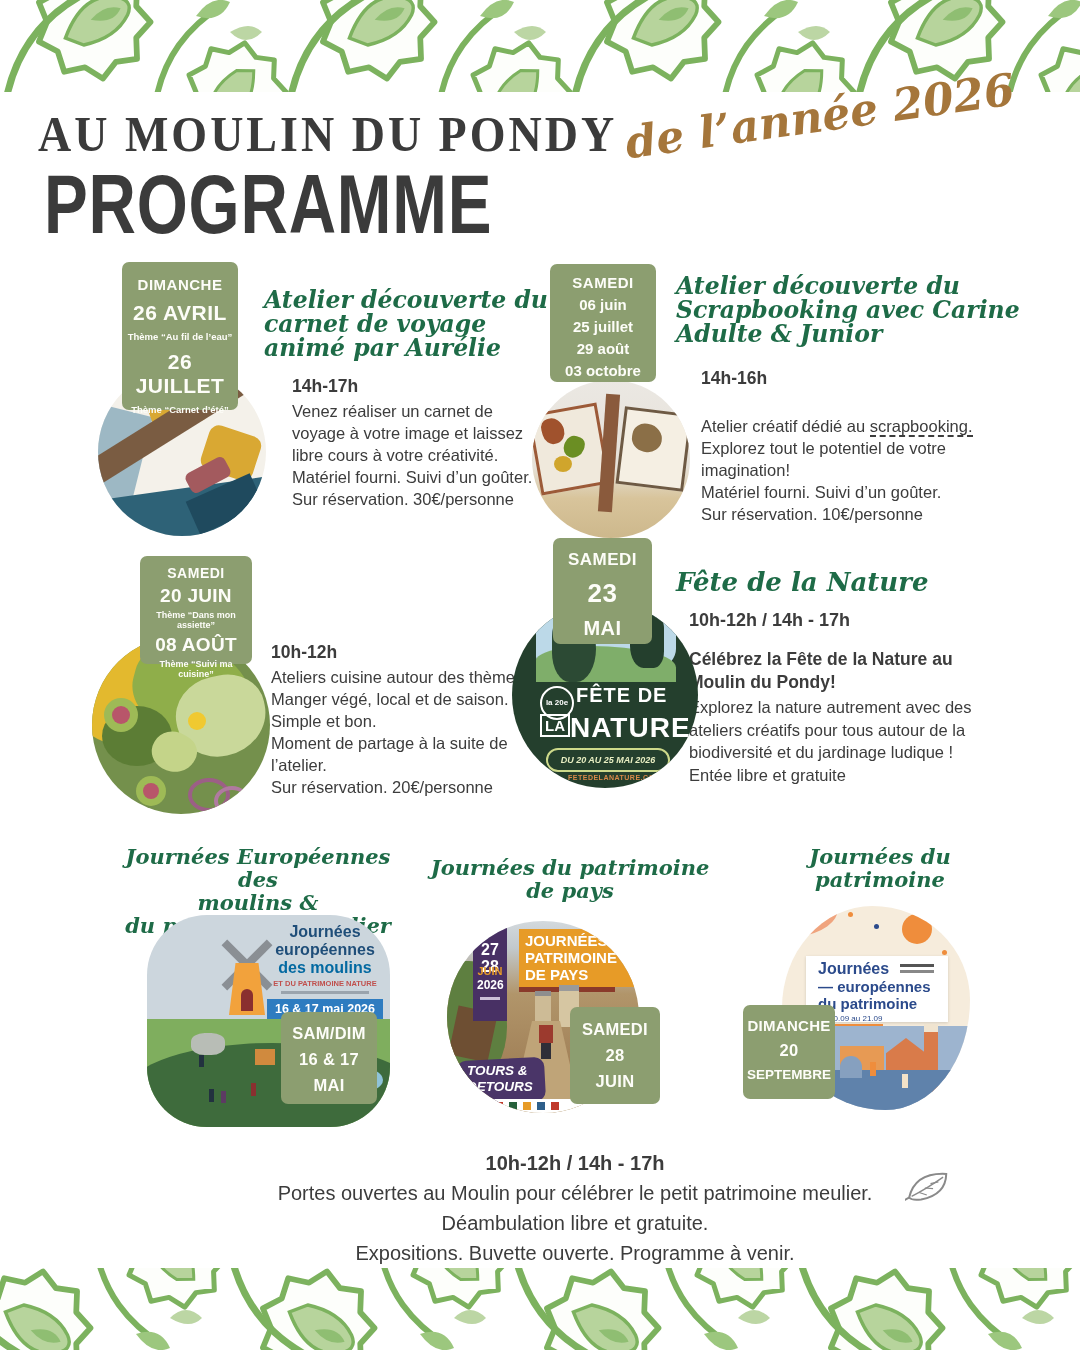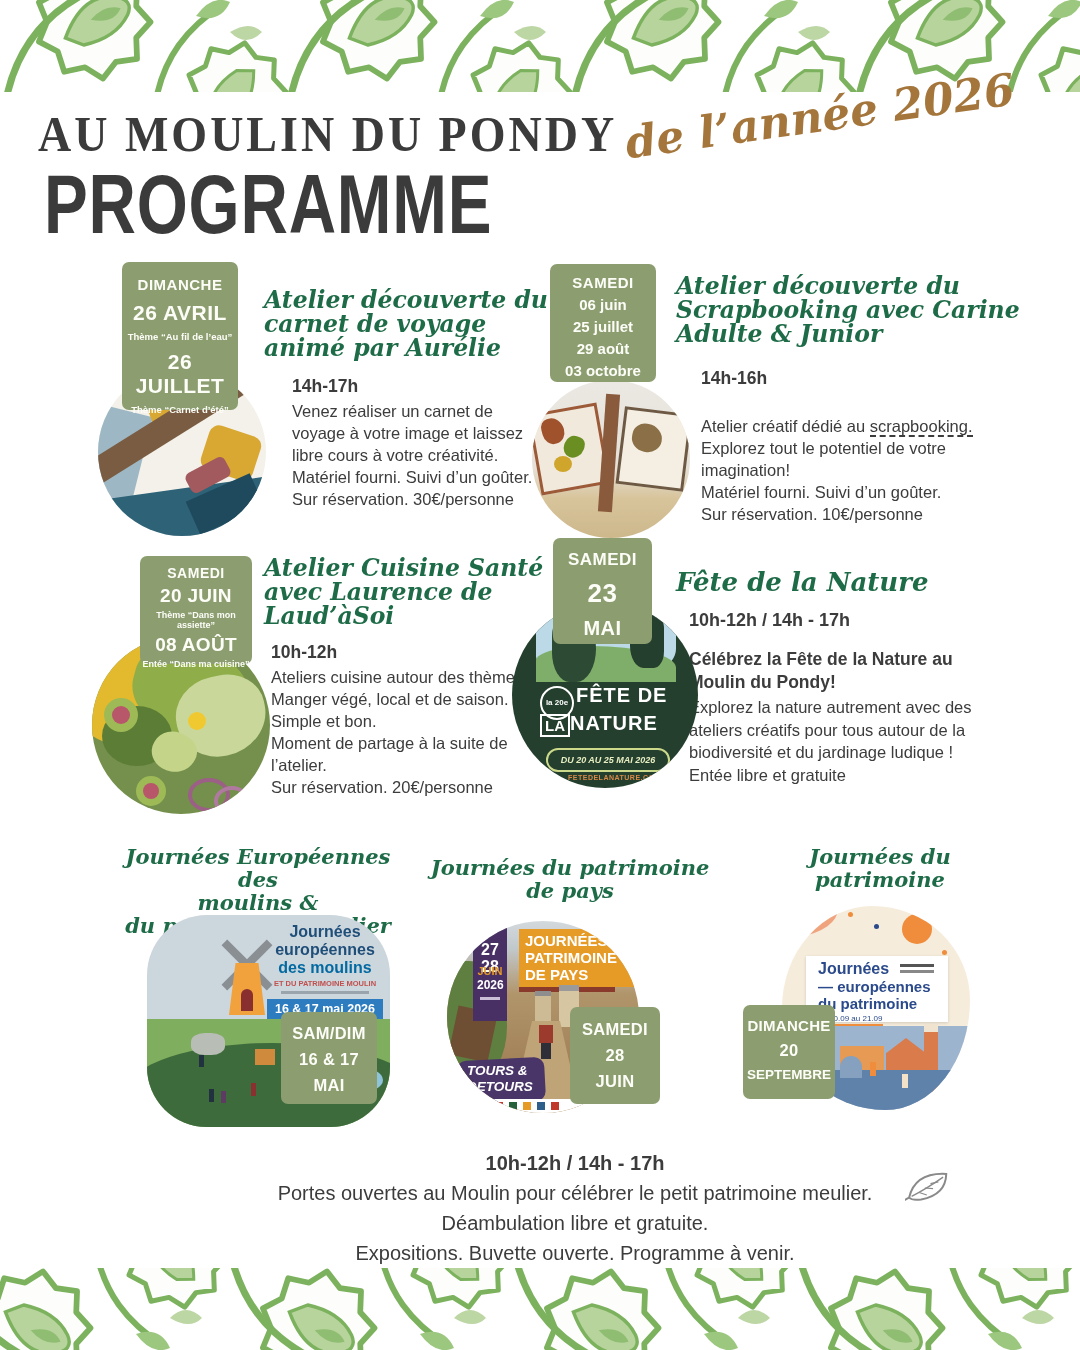--- a/index.html
+++ b/index.html
@@ -155,42 +155,39 @@
     <div class="shape" style="left:96px;top:142px;width:34px;height:26px;border:4px solid #9c5f86;border-radius:50%;background:transparent;"></div>
     <div class="shape" style="left:122px;top:150px;width:28px;height:22px;border:4px solid #b07aa0;border-radius:50%;background:transparent;"></div>
     <div class="shape" style="left:96px;top:76px;width:18px;height:18px;background:#f0c930;border-radius:50%;"></div>
     <div class="shape" style="left:60px;top:96px;width:44px;height:40px;background:#c4d489;border-radius:50% 40% 55% 45%;transform:rotate(30deg);"></div>
   </div>
   <div class="abs badge" style="left:140px;top:556px;width:112px;height:108px;padding:9px 2px;">
     <div class="b-day" style="font-size:14px;">SAMEDI</div>
     <div class="b-med" style="margin-top:4px;">20 JUIN</div>
     <div class="b-theme" style="margin-top:3px;font-size:9px;">Thème “Dans mon assiette”</div>
     <div class="b-med" style="margin-top:4px;">08 AOÛT</div>
-    <div class="b-theme" style="margin-top:3px;font-size:9px;">Entée “Dans ma cuisine”</div>
-  </div>
-  <div class="abs etitle" style="left:264px;top:556px;">Atelier Cuisine Santé
-avec Laurence de
-Laud’àSoi</div>
+    <div class="b-theme" style="margin-top:3px;font-size:9px;">Thème “Suivi ma cuisine”</div>
+  </div>
   <div class="abs etime" style="left:271px;top:642px;">10h-12h</div>
   <div class="abs edesc" style="left:271px;top:666px;">Ateliers cuisine autour des thèmes:
 Manger végé, local et de saison.
 Simple et bon.
 Moment de partage à la suite de
 l’atelier.
 Sur réservation. 20€/personne</div>
 
   <div class="abs circle c4" style="left:512px;top:602px;width:186px;height:186px;">
     <div class="shape" style="left:24px;top:0;width:140px;height:78px;background:#bcd9e8;border-radius:0 0 40% 30%;"></div>
     <div class="shape" style="left:24px;top:44px;width:140px;height:36px;background:#7fae6a;border-radius:40% 60% 0 0;"></div>
     <div class="shape" style="left:40px;top:6px;width:44px;height:74px;background:#2c4a34;border-radius:40% 55% 45% 40%;"></div>
     <div class="shape" style="left:118px;top:10px;width:34px;height:56px;background:#243f2d;border-radius:50% 30% 30% 40%;"></div>
     <div class="nat-txt" style="left:28px;top:84px;width:30px;height:30px;border:2px solid #fff;border-radius:50%;font-size:8px;line-height:30px;text-align:center;letter-spacing:0;">la 20e</div>
     <div class="nat-txt" style="left:64px;top:82px;font-size:20px;">FÊTE DE</div>
     <div class="nat-txt" style="left:28px;top:112px;font-size:15px;border:2px solid #fff;padding:1px 3px;letter-spacing:0;">LA</div>
-    <div class="nat-txt" style="left:58px;top:110px;font-size:20px;">NATURE</div>
+    <div class="nat-txt" style="left:58px;top:110px;font-size:28px;">NATURE</div>
     <div class="nat-txt" style="left:34px;top:146px;width:120px;height:20px;border:2px solid #cdd98a;border-radius:12px;color:#e8eec2;font-size:9px;line-height:20px;text-align:center;font-style:italic;letter-spacing:0;">DU 20 AU 25 MAI 2026</div>
     <div class="nat-txt" style="left:56px;top:172px;font-size:7px;color:#d98a4a;letter-spacing:.5px;">FETEDELANATURE.COM</div>
   </div>
   <div class="abs badge" style="left:553px;top:538px;width:99px;height:106px;padding:12px 2px;">
     <div class="b-day" style="font-size:17px;">SAMEDI</div>
     <div class="b-big" style="font-size:26px;">23</div>
     <div class="b-big" style="font-size:20px;">MAI</div>
   </div>
   <div class="abs etitle etitle-big" style="left:676px;top:570px;">Fête de la Nature</div>
   <div class="abs etime" style="left:689px;top:610px;font-size:18px;">10h-12h / 14h - 17h</div>
@@ -207,21 +204,21 @@
   <div class="abs blob j1" style="left:147px;top:915px;width:243px;height:212px;">
     <div class="shape" style="left:0;top:104px;width:243px;height:108px;background:#7fae5e;"></div>
     <div class="shape" style="left:-20px;top:128px;width:290px;height:96px;background:#3e6b3c;border-radius:50% 50% 0 0;"></div>
     <div class="shape" style="left:96px;top:18px;width:8px;height:64px;background:#8a8f94;transform:rotate(45deg);"></div>
     <div class="shape" style="left:96px;top:18px;width:8px;height:64px;background:#8a8f94;transform:rotate(-45deg);"></div>
     <div class="shape" style="left:82px;top:48px;width:36px;height:52px;background:#f2a23c;clip-path:polygon(18% 0,82% 0,100% 100%,0 100%);"></div>
     <div class="shape" style="left:94px;top:74px;width:12px;height:22px;background:#8a2f2f;border-radius:6px 6px 0 0;"></div>
     <div class="poster-txt" style="left:118px;top:8px;width:120px;text-align:center;color:#1f4e79;font-weight:bold;font-size:16px;line-height:18px;">Journées</div>
     <div class="poster-txt" style="left:118px;top:26px;width:120px;text-align:center;color:#1f4e79;font-weight:bold;font-size:16px;line-height:18px;">européennes</div>
     <div class="poster-txt" style="left:118px;top:44px;width:120px;text-align:center;color:#0369a1;font-weight:bold;font-size:16px;line-height:18px;">des moulins</div>
-    <div class="poster-txt" style="left:118px;top:64px;width:120px;text-align:center;color:#c0504d;font-weight:bold;font-size:7.5px;">ET DU PATRIMOINE MOULIN</div>
+    <div class="poster-txt" style="left:118px;top:64px;width:120px;text-align:center;color:#c0504d;font-weight:bold;font-size:7.5px;">ET DU PATRIMOINE NATURE</div>
     <div class="shape" style="left:134px;top:76px;width:88px;height:3px;background:#9aa4ad;"></div>
     <div class="poster-txt" style="left:120px;top:84px;width:116px;background:#2e7cc0;color:#fff;font-weight:bold;font-size:12.5px;text-align:center;padding:3px 0;">16 &amp; 17 mai 2026</div>
     <div class="shape" style="left:150px;top:128px;width:34px;height:24px;background:#ffffff;"></div>
     <div class="shape" style="left:146px;top:116px;width:0;height:0;border-left:21px solid transparent;border-right:21px solid transparent;border-bottom:14px solid #2b3f63;"></div>
     <div class="shape" style="left:108px;top:134px;width:20px;height:16px;background:#d08a3e;"></div>
     <div class="shape" style="left:186px;top:152px;width:50px;height:26px;background:#8fc3d9;border-radius:50%;"></div>
     <div class="shape" style="left:44px;top:118px;width:34px;height:22px;background:#b8bdb6;border-radius:40%;"></div>
     <div class="shape" style="left:52px;top:140px;width:5px;height:12px;background:#22313f;"></div>
     <div class="shape" style="left:62px;top:174px;width:5px;height:13px;background:#22313f;"></div>
     <div class="shape" style="left:74px;top:176px;width:5px;height:12px;background:#5d3b63;"></div>

